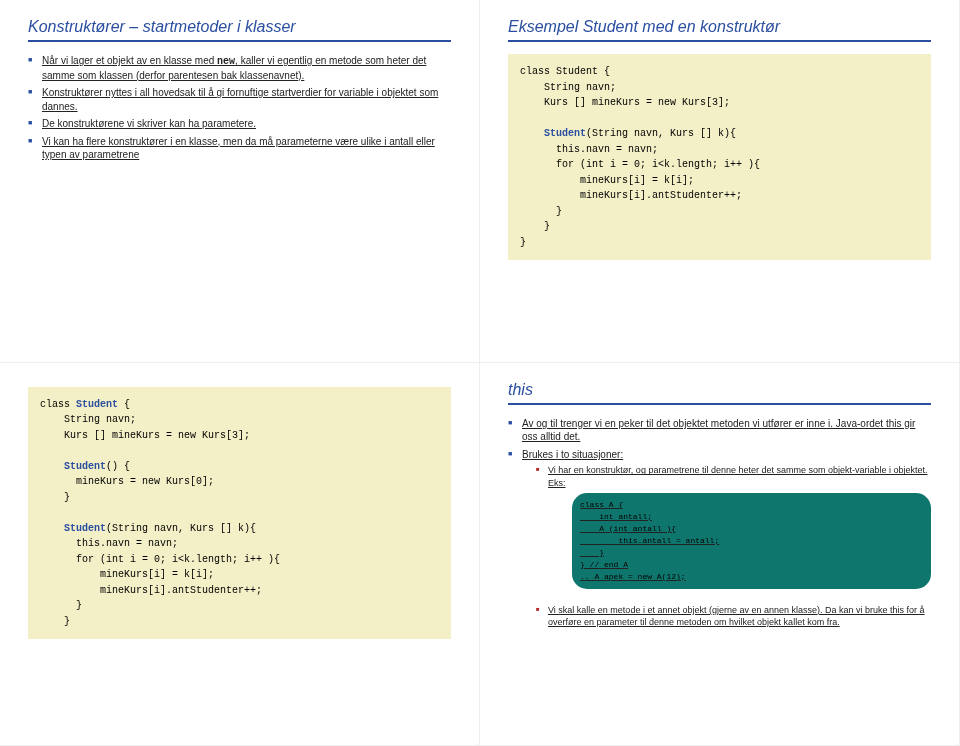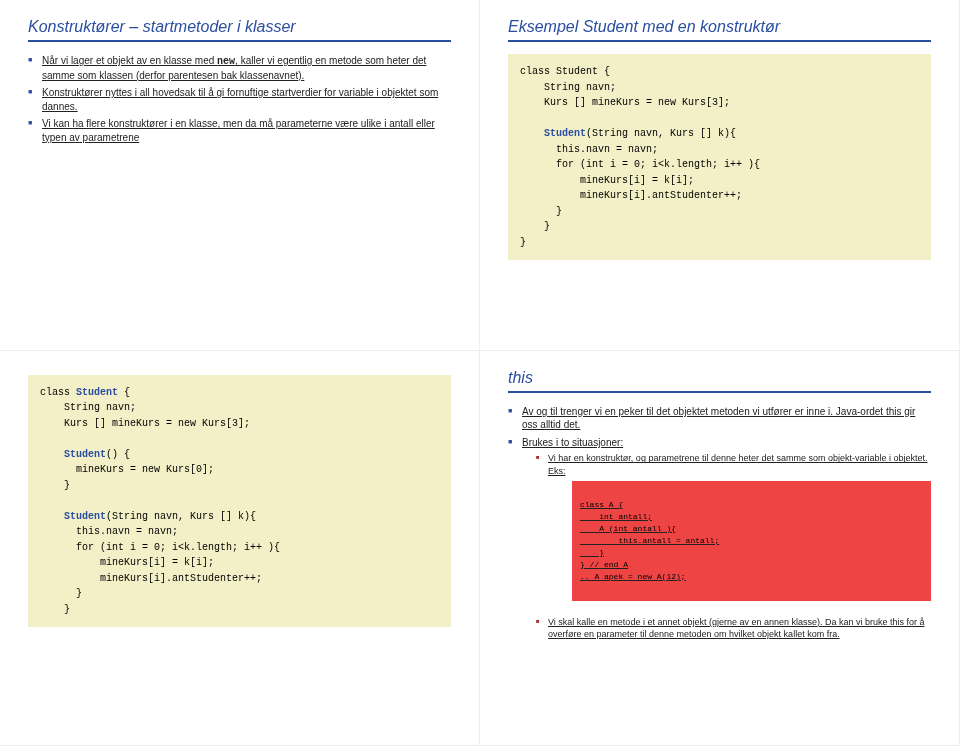--- a/index.html
+++ b/index.html
@@ -78,44 +78,46 @@
     background: #f3efc7;
     padding: 10px 12px;
     font-family: "Courier New", monospace;
     font-size: 10px;
     line-height: 1.55;
     white-space: pre;
     color: #000;
     margin-top: 6px;
   }
   .codebox-small {
-    background: #ef4444;
-    padding: 18px 8px;
+    background: #0f766e;
+    padding: 6px 8px;
     font-family: "Courier New", monospace;
     font-size: 8px;
     line-height: 1.5;
     white-space: pre;
     color: #000;
     margin: 4px 0 4px 24px;
+    border-radius: 15px;
   }
   .kw-new { font-family: "Courier New", monospace; font-weight: bold; }
   .blue { color: #2a4ea0; font-weight: bold; }
 </style>
 </head>
 <body>
 
 <div class="page">
 
   <div class="slide">
     <div class="slide-title">Konstruktører – startmetoder i klasser</div>
     <ul class="bullets">
       <li>
         <span>Når vi lager et objekt av en klasse med <span class="kw-new">new</span>, kaller vi egentlig en metode som heter det samme som klassen (derfor parentesen bak klassenavnet).</span>
       </li>
       <li>Konstruktører nyttes i all hovedsak til å gi fornuftige startverdier for variable i objektet som dannes.</li>
+      <li>De konstruktørene vi skriver kan ha parametere.</li>
       <li>Vi kan ha flere konstruktører i en klasse, men da må parameterne være ulike i antall eller typen av parametrene</li>
     </ul>
   </div>
 
   <div class="slide">
     <div class="slide-title">Eksempel Student med en konstruktør</div>
     <div class="codebox"><span>class Student {
     String navn;
     Kurs [] mineKurs = new Kurs[3];
 

